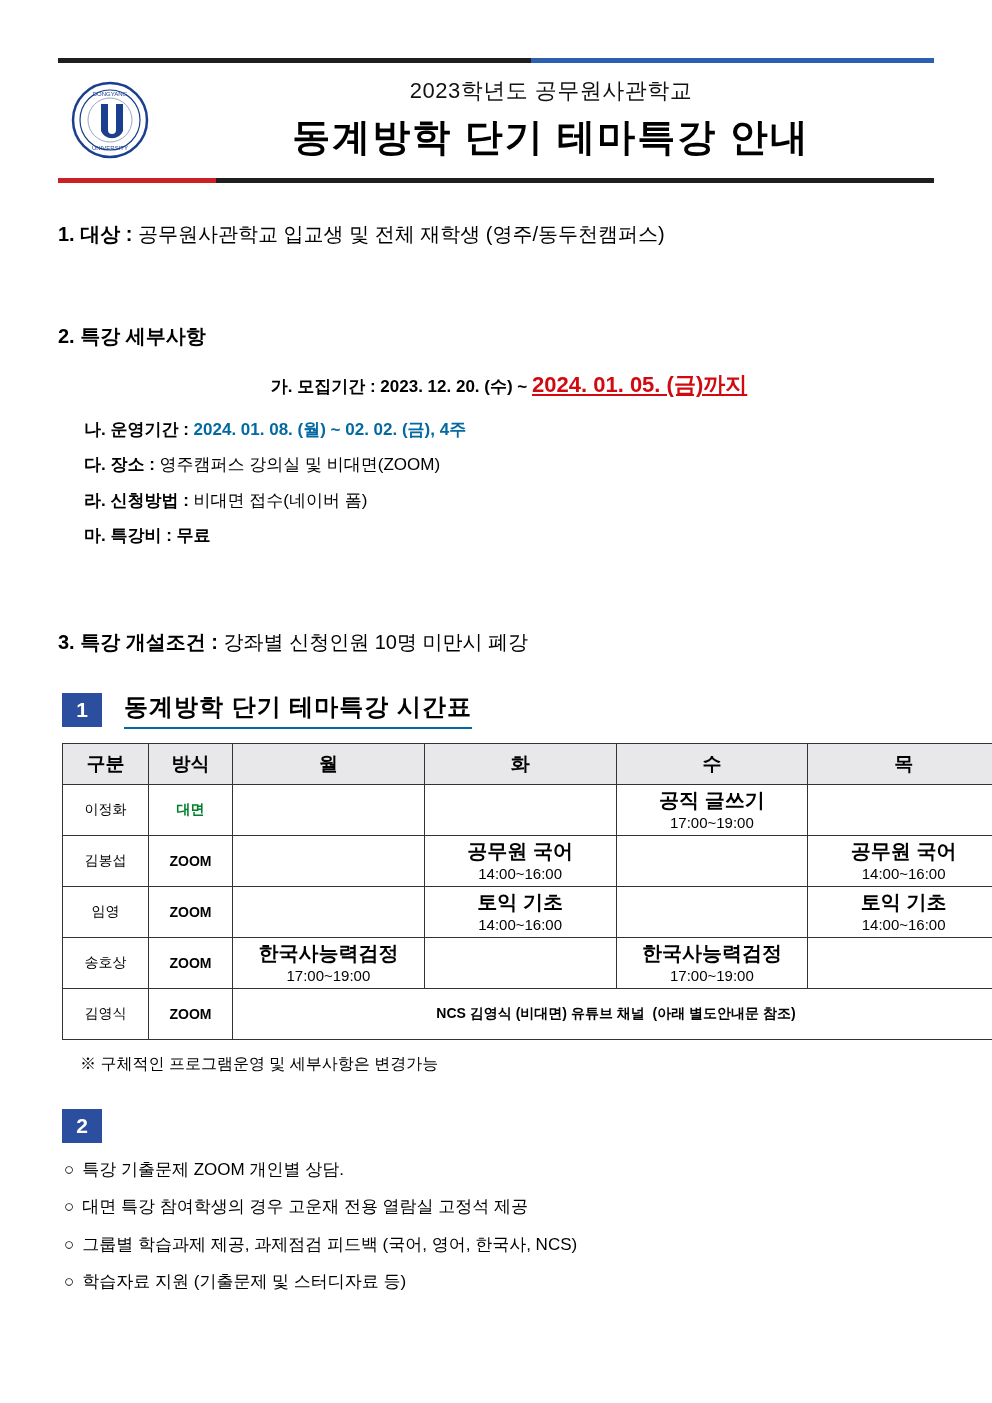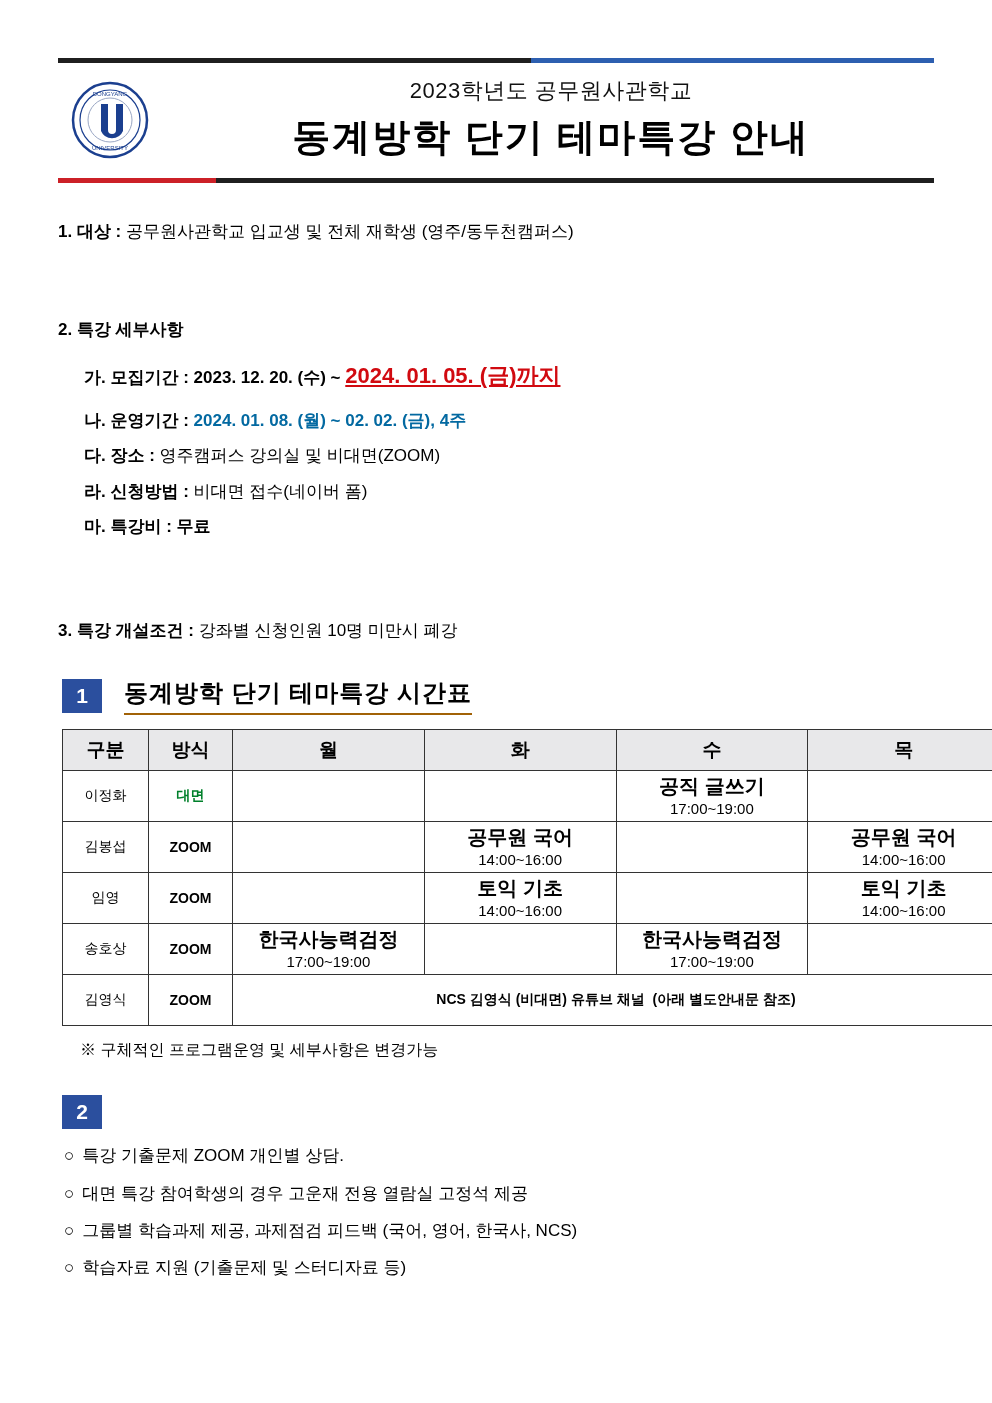--- a/index.html
+++ b/index.html
@@ -80,21 +80,21 @@
     font-weight: bold;
     letter-spacing: 2px;
     color: #000;
   }
 
   
   .section {
     margin-top: 28px;
   }
   .item-line {
-    font-size: 17px;
+    font-size: 20px;
     line-height: 1.5;
     margin-bottom: 10px;
     margin-top: 36px;
   }
   .bold { font-weight: bold; }
   .sub {
     margin-left: 26px;
     font-size: 17px;
     line-height: 1.6;
     margin-bottom: 8px;
@@ -126,21 +126,21 @@
     align-items: center;
     justify-content: center;
     margin-left: 4px;
   }
   .num-title {
     font-size: 24px;
     font-weight: bold;
     letter-spacing: 1px;
     margin-left: 22px;
     padding-bottom: 4px;
-    border-bottom: 2px solid #a16207;
+    border-bottom: 2px solid #0369a1;
     flex: 0 0 auto;
   }
 
   
   table.schedule {
     border-collapse: collapse;
     width: 938px;
     margin-left: 4px;
     margin-top: 6px;
     table-layout: fixed;
@@ -220,21 +220,21 @@
 
     <div class="item-line">
       <span class="bold">1. 대상 :</span>
       <span>공무원사관학교  입교생 및 전체 재학생 (영주/동두천캠퍼스)</span>
     </div>
 
     <div class="spacer-lg"></div>
 
     <div class="item-line bold">2. 특강 세부사항</div>
 
-    <div class="sub" style="margin-top:16px;">
+    <div class="sub" style="margin-top:16px;text-align:center;">
       <span class="bold">가. 모집기간 :</span>
       <span class="bold">2023. 12. 20. (수) ~</span>
       <span class="red-big">2024. 01. 05. (금)까지</span>
     </div>
 
     <div class="sub" style="margin-top:14px;">
       <span class="bold">나. 운영기간 :</span>
       <span class="green">2024. 01. 08. (월) ~ 02. 02. (금), 4주</span>
     </div>
 

